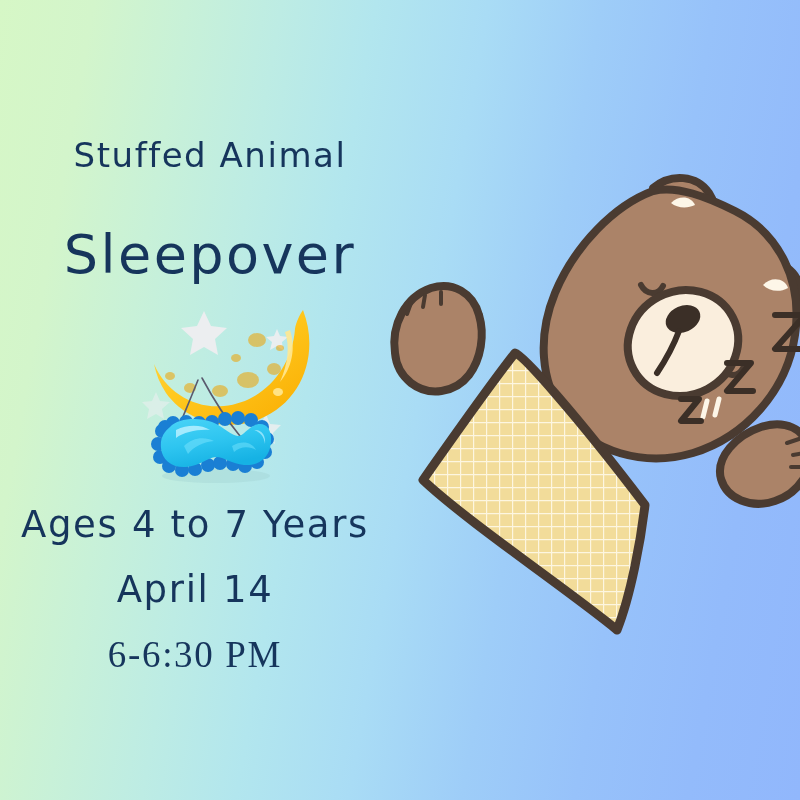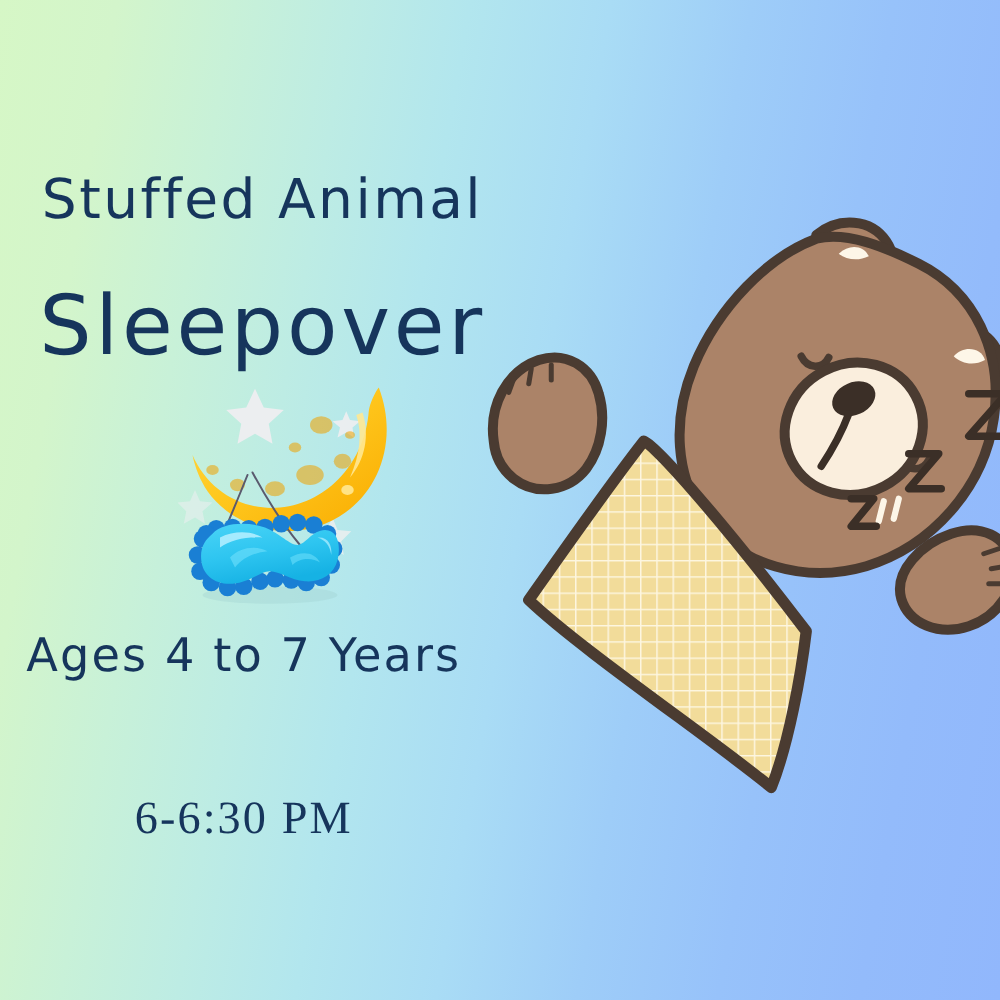--- a/index.html
+++ b/index.html
@@ -45,26 +45,26 @@
     color: #16355c;
     font-family: "DejaVu Sans", "Liberation Sans", sans-serif;
     font-weight: 400;
     letter-spacing: 0.045em;
     white-space: nowrap;
     text-align: center;
     pointer-events: auto;
   }
   .title-l1 {
     left: 0; top: 138px; width: 420px;
-    font-size: 44px;
+    font-size: 34px;
     line-height: 1;
   }
   .title-l2 {
     left: 0; top: 228px; width: 420px;
-    font-size: 66px;
+    font-size: 54px;
     line-height: 1;
   }
   .d1 {
     left: 0; top: 503px; width: 390px;
     font-size: 37px;
   }
   .d2 {
     left: 0; top: 568px; width: 390px;
     font-size: 37px;
   }
@@ -289,16 +289,17 @@
                  C180,420 70,345 28,305
                  C54,268 98,206 120,178 Z" fill="url(#blanketGrid)" stroke="#4a3b31" stroke-width="9" stroke-linejoin="round"></path>
       </g>
     </svg>
   </div>
 
   <div class="text-layer">
     <div class="txt title-l1">Stuffed Animal</div>
     <div class="txt title-l2">Sleepover</div>
     <div class="txt d1">Ages 4 to 7 Years</div>
+    <div class="txt d2">April 14</div>
     <div class="txt d3">6-6:30 PM</div>
   </div>
 
 </div>
 
 </body></html>

